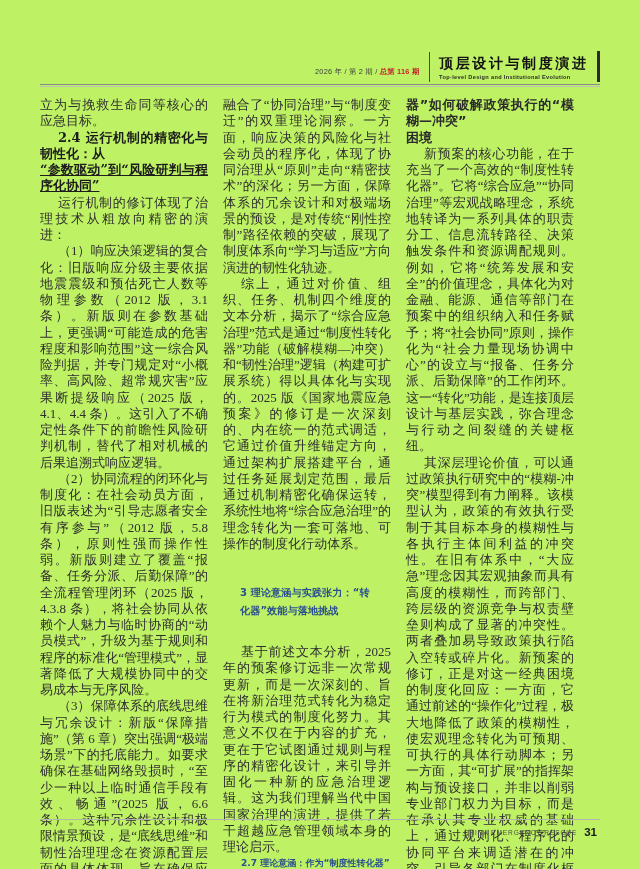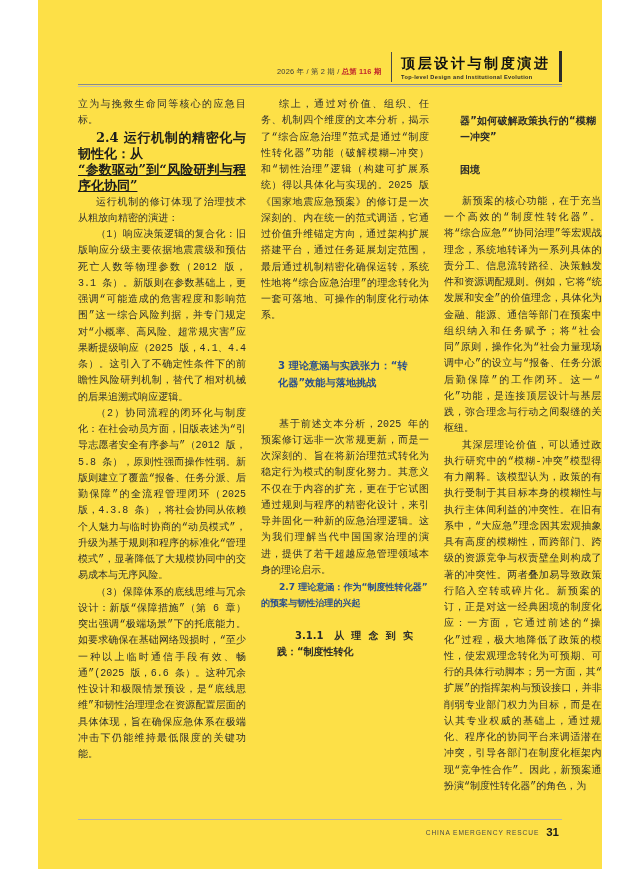--- a/index.html
+++ b/index.html
@@ -5,24 +5,24 @@
   html, body {
     margin: 0;
     padding: 0;
     background: #ffffff;
   }
   body {
     font-family: "DejaVu Serif", "Liberation Serif", serif;
   }
   .page {
     position: relative;
-    width: 564px;
+    width: 640px;
     height: 869px;
     margin: 0 auto;
-    background: #fde047;
+    background: #bef264;
     overflow: hidden;
     box-sizing: border-box;
   }
 
   
   .page-header {
     position: absolute;
     top: 44px;
     left: 40px;
     right: 40px;
@@ -115,27 +115,27 @@
   }
   .col {
     width: 168px;
     flex: 0 0 168px;
     box-sizing: border-box;
   }
   .col + .col { margin-left: 15px; }
 
   p {
     margin: 0;
-    font-size: 10px;
+    font-size: 13px;
     line-height: 16.25px;
     color: #2e2e2e;
     text-align: justify;
     text-justify: inter-ideograph;
     letter-spacing: 0.02px;
-    font-family: Liberation Mono, monospace;
+    font-family: Liberation Serif, serif;
   }
   p.ind { text-indent: 18px; }
   p.noind { text-indent: 0; }
 
   
   h3.sub {
     margin: 0;
     font-size: 13px;
     line-height: 16.25px;
     font-weight: bold;
@@ -163,22 +163,22 @@
     font-size: 9.05px;
     line-height: 16.25px;
     font-weight: bold;
     color: #2b4f8e;
     text-indent: 18px;
     text-align: justify;
     font-family: "DejaVu Sans", "Liberation Sans", sans-serif;
   }
   h3.sec-sub.cont { text-indent: 0; }
   h4.sec-subsub {
-    margin: 16px;
-    font-size: 10px;
+    margin: 0;
+    font-size: 13px;
     line-height: 16.25px;
     font-weight: bold;
     color: #2b2b2b;
     text-indent: 18px;
     text-align: justify;
     font-family: "DejaVu Sans", "Liberation Sans", sans-serif;
   }
   h4.sec-subsub.cont { text-indent: 0; }
 
   .gap-sm { height: 8px; }
@@ -248,20 +248,21 @@
     <div class="col">
         <p class="noind">立为与挽救生命同等核心的应急目标。</p>
         <h3 class="sub">2.4 运行机制的精密化与韧性化：从</h3>
         <h3 class="sub cont">“参数驱动”到“风险研判与程序化协同”</h3>
         <p class="ind">运行机制的修订体现了治理技术从粗放向精密的演进：</p>
         <p class="ind">（1）响应决策逻辑的复合化：旧版响应分级主要依据地震震级和预估死亡人数等物理参数（2012 版，3.1 条）。新版则在参数基础上，更强调“可能造成的危害程度和影响范围”这一综合风险判据，并专门规定对“小概率、高风险、超常规灾害”应果断提级响应（2025 版，4.1、4.4 条）。这引入了不确定性条件下的前瞻性风险研判机制，替代了相对机械的后果追溯式响应逻辑。</p>
         <p class="ind">（2）协同流程的闭环化与制度化：在社会动员方面，旧版表述为“引导志愿者安全有序参与”（2012 版，5.8 条），原则性强而操作性弱。新版则建立了覆盖“报备、任务分派、后勤保障”的全流程管理闭环（2025 版，4.3.8 条），将社会协同从依赖个人魅力与临时协商的“动员模式”，升级为基于规则和程序的标准化“管理模式”，显著降低了大规模协同中的交易成本与无序风险。</p>
         <p class="ind">（3）保障体系的底线思维与冗余设计：新版“保障措施”（第 6 章）突出强调“极端场景”下的托底能力。如要求确保在基础网络毁损时，“至少一种以上临时通信手段有效、畅通”(2025 版，6.6 条）。这种冗余性设计和极限情景预设，是“底线思维”和韧性治理理念在资源配置层面的具体体现，旨在确保应急体系在极端冲击下仍能维持最低限度的关键功能。</p>
       </div>
     <div class="col">
+        <p class="noind">融合了“协同治理”与“制度变迁”的双重理论洞察。一方面，响应决策的风险化与社会动员的程序化，体现了协同治理从“原则”走向“精密技术”的深化；另一方面，保障体系的冗余设计和对极端场景的预设，是对传统“刚性控制”路径依赖的突破，展现了制度体系向“学习与适应”方向演进的韧性化轨迹。</p>
         <p class="ind">综上，通过对价值、组织、任务、机制四个维度的文本分析，揭示了“综合应急治理”范式是通过“制度性转化器”功能（破解模糊—冲突）和“韧性治理”逻辑（构建可扩展系统）得以具体化与实现的。2025 版《国家地震应急预案》的修订是一次深刻的、内在统一的范式调适，它通过价值升维锚定方向，通过架构扩展搭建平台，通过任务延展划定范围，最后通过机制精密化确保运转，系统性地将“综合应急治理”的理念转化为一套可落地、可操作的制度化行动体系。</p>
         <div class="gap-md"></div>
         <h2 class="sec">3 理论意涵与实践张力：“转化器”效能与落地挑战</h2>
         <div class="gap-sm"></div>
         <p class="ind">基于前述文本分析，2025 年的预案修订远非一次常规更新，而是一次深刻的、旨在将新治理范式转化为稳定行为模式的制度化努力。其意义不仅在于内容的扩充，更在于它试图通过规则与程序的精密化设计，来引导并固化一种新的应急治理逻辑。这为我们理解当代中国国家治理的演进，提供了若干超越应急管理领域本身的理论启示。</p>
         <h3 class="sec-sub">2.7 理论意涵：作为“制度性转化器”</h3>
         <h3 class="sec-sub cont">的预案与韧性治理的兴起</h3>
         <h4 class="sec-subsub">3.1.1 从理念到实践：“制度性转化</h4>
       </div>
     <div class="col">

